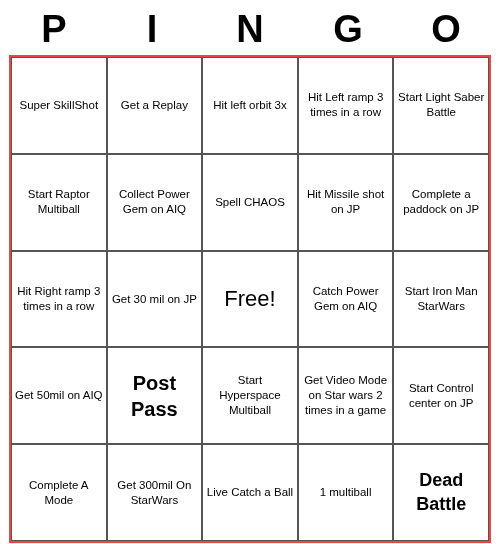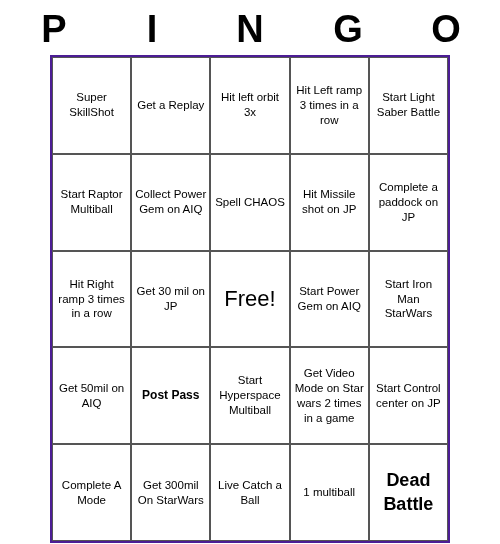--- a/index.html
+++ b/index.html
@@ -22,41 +22,41 @@
     .bingo-title span {
       font-size: 38px;
       font-weight: bold;
       width: 88px;
       text-align: center;
     }
     .bingo-grid {
       display: grid;
       grid-template-columns: repeat(5, 1fr);
       grid-template-rows: repeat(5, 1fr);
-      width: 400px;
+      width: 482px;
       height: 488px;
-      border: 2px solid #4c1d95;
+      border: 2px solid #ef4444;
     }
     .cell {
       border: 1px solid #555;
       display: flex;
       align-items: center;
       justify-content: center;
       text-align: center;
       padding: 4px 3px;
       font-size: 11.5px;
       line-height: 1.3;
       cursor: default;
     }
     .cell.free {
       font-size: 22px;
       font-weight: normal;
     }
     .cell.post-pass {
-      font-size: 12px;
+      font-size: 20px;
       font-weight: bold;
     }
     .cell.dead-bounce {
       font-size: 18px;
       font-weight: bold;
     }
   </style>
 </head>
 <body>
 
@@ -75,21 +75,21 @@
     <div class="cell">Hit Left ramp 3 times in a row</div>
     <div class="cell">Start Light Saber Battle</div>
     <div class="cell">Start Raptor Multiball</div>
     <div class="cell">Collect Power Gem on AIQ</div>
     <div class="cell">Spell CHAOS</div>
     <div class="cell">Hit Missile shot on JP</div>
     <div class="cell">Complete a paddock on JP</div>
     <div class="cell">Hit Right ramp 3 times in a row</div>
     <div class="cell">Get 30 mil on JP</div>
     <div class="cell free">Free!</div>
-    <div class="cell">Start Power Gem on AIQ</div>
+    <div class="cell">Catch Power Gem on AIQ</div>
     <div class="cell">Start Iron Man StarWars</div>
     <div class="cell">Get 50mil on AIQ</div>
     <div class="cell post-pass">Post Pass</div>
     <div class="cell">Start Hyperspace Multiball</div>
     <div class="cell">Get Video Mode on Star wars 2 times in a game</div>
     <div class="cell">Start Control center on JP</div>
     <div class="cell">Complete A Mode</div>
     <div class="cell">Get 300mil On StarWars</div>
     <div class="cell">Live Catch a Ball</div>
     <div class="cell">1 multiball</div>

